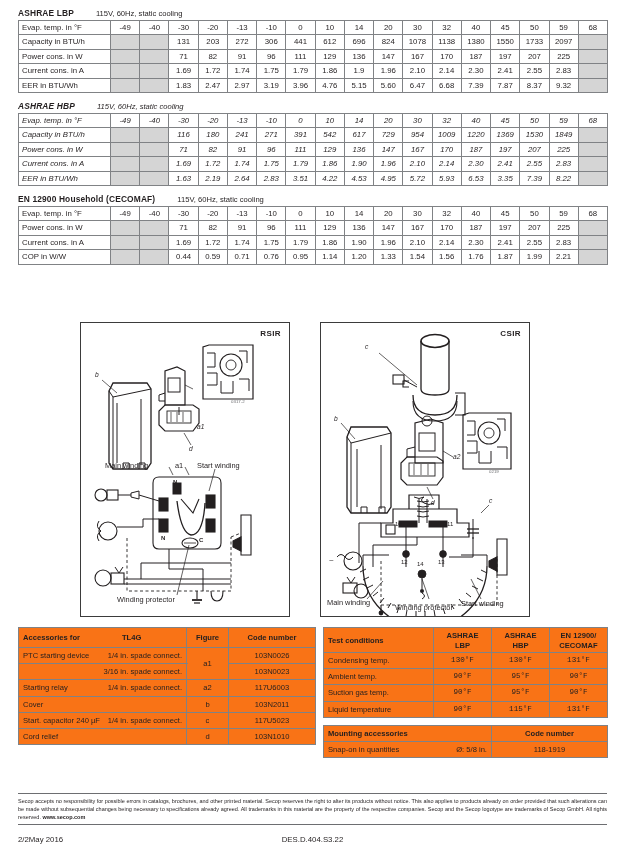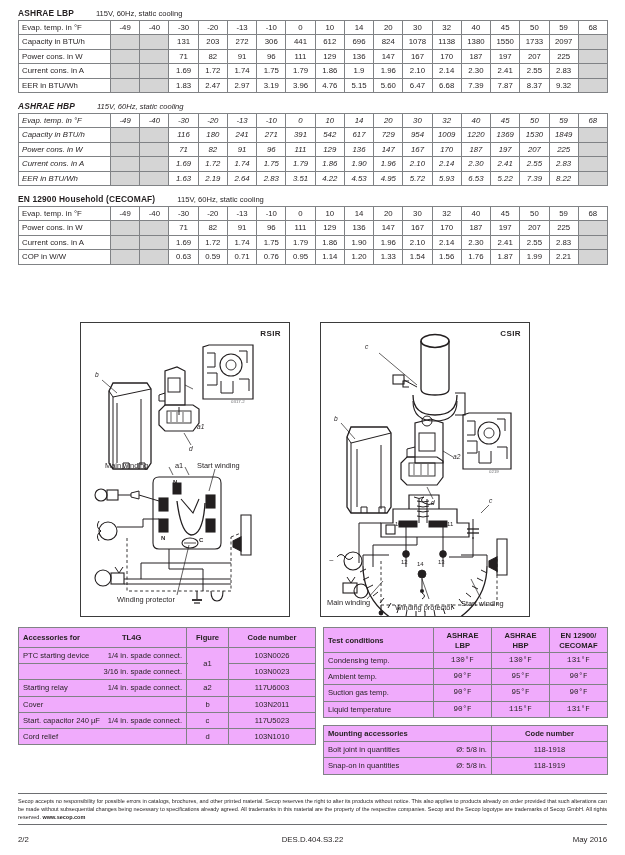--- a/index.html
+++ b/index.html
@@ -108,21 +108,21 @@
   
   .lower {
     position: absolute;
     left: 0; top: 627px;
     width: 625px;
   }
   table.acc, table.cond, table.mount {
     border-collapse: collapse;
     table-layout: fixed;
     border: 1.1px solid #58595b;
-    background: #f0abfc;
+    background: #f97316;
   }
   table.acc td, table.cond td, table.mount td {
     border: 0.8px solid #808285;
     font-size: 7.6px;
     padding: 0 4px;
     height: 15.2px;
     line-height: 15.2px;
     white-space: nowrap;
     vertical-align: middle;
   }
@@ -158,21 +158,21 @@
   }
   .disclaimer b { font-weight: bold; }
   .footrow {
     display: flex;
     justify-content: space-between;
     align-items: baseline;
     font-size: 7.8px;
     padding-top: 10px;
   }
   .footrow .mid { position: absolute; left: 0; right: 0; text-align: center; }
-  .footrow .wrap { position: relative; width: 100%; display: flex; justify-content: space-between; }
+  .footrow .wrap { position: relative; width: 100%; display: flex; }
 </style>
 </head>
 <body>
 
 <div class="page">
 
   <div id="perf-container" style="padding-top:8px;">
       <div class="perf-block" style="margin-top: 0px;">
         <div class="perf-title-row">
           <span class="perf-title">ASHRAE LBP</span>
@@ -418,21 +418,21 @@
               <td>2.19</td>
               <td>2.64</td>
               <td>2.83</td>
               <td>3.51</td>
               <td>4.22</td>
               <td>4.53</td>
               <td>4.95</td>
               <td>5.72</td>
               <td>5.93</td>
               <td>6.53</td>
-              <td>5.22</td>
+              <td>3.35</td>
               <td>7.39</td>
               <td>8.22</td>
               <td class="na"></td>
             </tr>
           </tbody>
         </table>
       </div>
       <div class="perf-block" style="margin-top: 8px;">
         <div class="perf-title-row">
           <span class="perf-title">EN 12900 Household (CECOMAF)</span>
@@ -517,21 +517,21 @@
               <td>2.30</td>
               <td>2.41</td>
               <td>2.55</td>
               <td>2.83</td>
               <td class="na"></td>
             </tr>
             <tr>
               <td class="rowlabel">COP in W/W</td>
               <td class="na"></td>
               <td class="na"></td>
-              <td>0.63</td>
+              <td>0.44</td>
               <td>0.59</td>
               <td>0.71</td>
               <td>0.76</td>
               <td>0.95</td>
               <td>1.14</td>
               <td>1.20</td>
               <td>1.33</td>
               <td>1.54</td>
               <td>1.56</td>
               <td>1.76</td>
@@ -890,24 +890,20 @@
       <colgroup>
           <col style="width:168px">
           <col style="width:116px">
         </colgroup>
       <tbody id="mount-body">
           <tr>
             <td class="h">Mounting accessories</td>
             <td class="h ctr">Code number</td>
           </tr>
           <tr>
-            <td><span>Bolt joint in quantities</span><span class="dia">Ø: 5/8 in.</span></td>
-            <td class="ctr">118-1918</td>
-          </tr>
-          <tr>
             <td><span>Snap-on in quantities</span><span class="dia">Ø: 5/8 in.</span></td>
             <td class="ctr">118-1919</td>
           </tr>
         </tbody>
     </table>
   </div>
 
   <div class="footer">
     <div class="rule-top"></div>
     <div class="disclaimer"><span>Secop accepts no responsibility for possible errors in catalogs, brochures, and other printed material. Secop reserves the right to alter its products without notice. This also applies to products already on order provided that such alterations can be made without subsequential changes being necessary to specifications already agreed. All trademarks in this material are the property of the respective companies. Secop and the Secop logotype are trademarks of Secop GmbH. All rights reserved. </span><b>www.secop.com</b></div>

